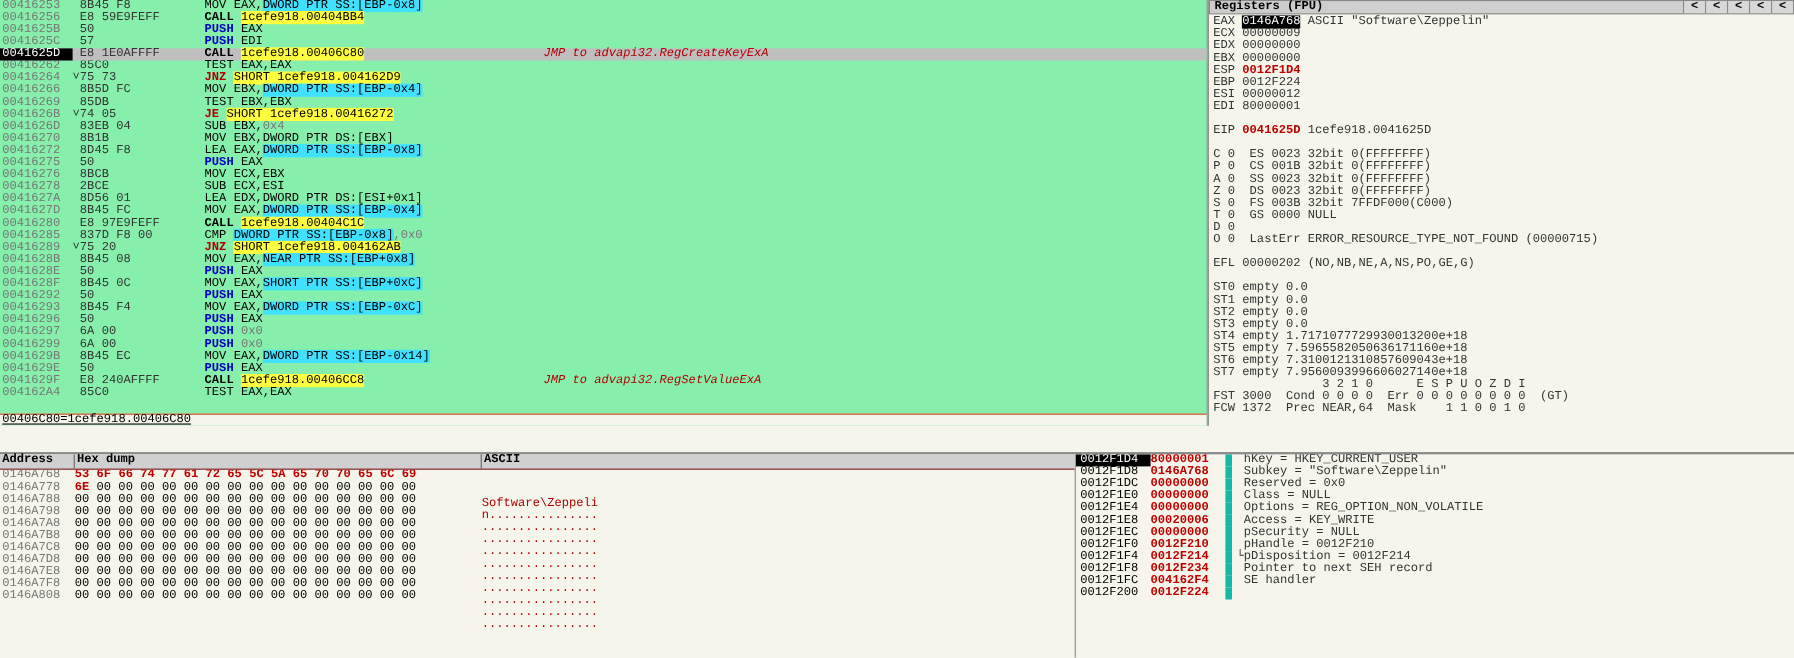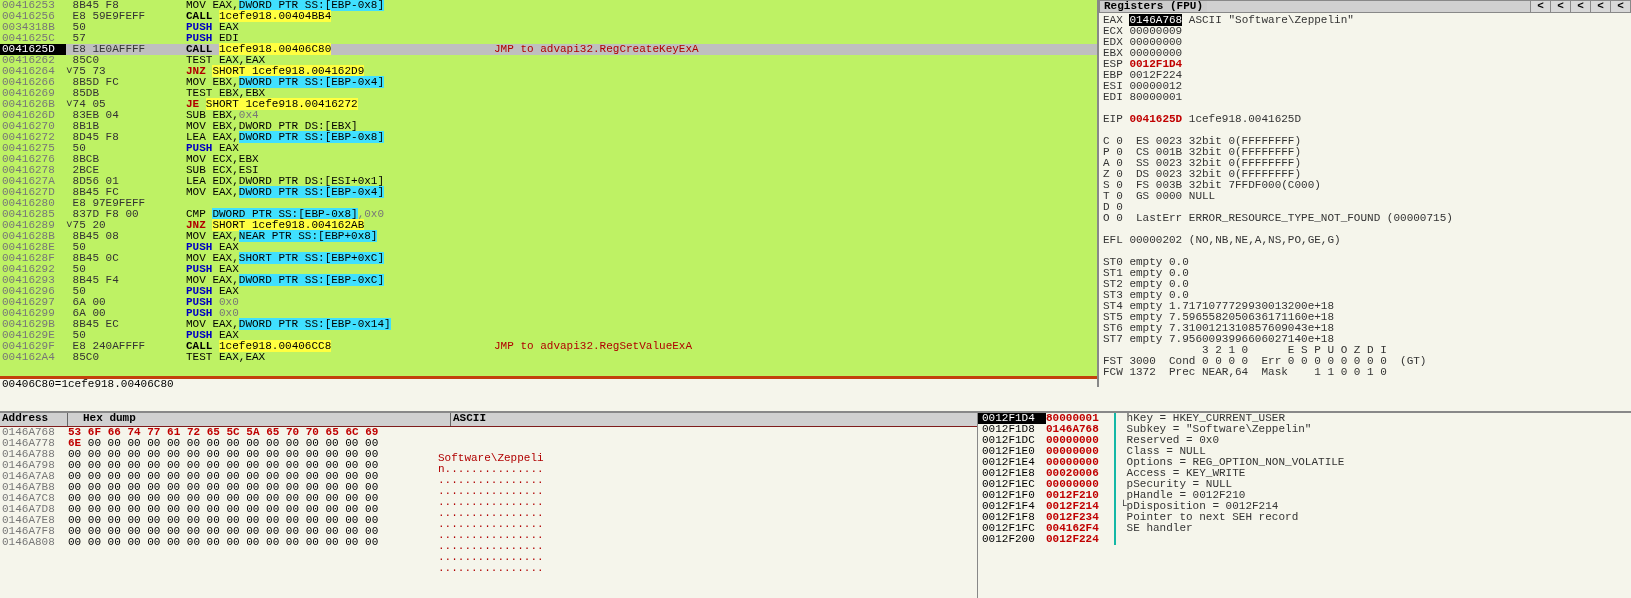--- a/index.html
+++ b/index.html
@@ -1,86 +1,86 @@
 <!DOCTYPE html>
 <html><head>
 <meta charset="utf-8">
 <style>
 * { box-sizing: border-box; margin: 0; padding: 0; }
 body { font-family: 'Courier New', monospace; font-size: 11px; background: #f5f5eb; width: 1631px; height: 598px; overflow: hidden; line-height: 1.0; }
 .top-area { display: flex; height: 387px; }
-.disasm-pane { width: 1098px; border-right: 1px solid #888; background: #bef264; position: relative; overflow: hidden; }
+.disasm-pane { width: 1098px; border-right: 1px solid #888; background: #86efac; position: relative; overflow: hidden; }
 .disasm-content { height: 376px; overflow: hidden; }
 .disasm-row { display: flex; height: 11px; white-space: pre; }
 .col-addr { width: 66px; color: #777; padding-left: 2px; }
 .col-bytes { width: 120px; color: #333; }
 .col-asm { flex: 1; color: #000; position: relative; }
-.col-hint { width: 480px; color: #b00000; padding-left: 4px; display: inline-block; }
+.col-hint { width: 480px; color: #b00000; padding-left: 4px; display: inline-block; font-style: italic; }
 .row-selected .col-addr { background: #000; color: #fff; }
 .row-selected { background: #bfbfbf; }
-.disasm-status { position: absolute; bottom: 0; left: 0; right: 0; height: 11px; background: #f5f5eb; border-top: 3px solid #c2410c; padding-left: 2px; text-decoration: underline; }
+.disasm-status { position: absolute; bottom: 0; left: 0; right: 0; height: 11px; background: #f5f5eb; border-top: 1px solid #c2410c; padding-left: 2px; text-decoration: underline; }
 .registers-pane { flex: 1; border-left: 1px solid #888; background: #f5f5eb; position: relative; }
 .reg-title { background: #d0d0d0; border: 1px solid #888; display: flex; height: 13px; }
 .reg-title-text { font-weight: bold; padding: 0 4px; background:#ccc; }
 .reg-title-arrows { margin-left: auto; display: flex; }
 .arrow-btn { width: 20px; text-align: center; border-left: 1px solid #888; cursor: pointer; background:#d8d8d8; font-weight:bold;}
 .reg-body { padding: 2px 4px; white-space: pre; color: #333; line-height: 1.0; }
 .reg-row { height: 11px; }
 .red { color: #c00000; font-weight: bold; }
 .hl-addr { background: #000; color: #fff; }
 .bottom-area { display: flex; height: 211px; border-top: 2px solid #888; }
 .dump-pane { width: 978px; border-right: 1px solid #888; display: flex; flex-direction: column; }
 .dump-header { display: flex; background: #d0d0d0; border-bottom: 1px solid #7f1d1d; height: 14px; font-weight: bold; }
 .dh-addr { width: 68px; border-right: 1px solid #666; padding-left: 2px; }
-.dh-hex { width: 370px; border-right: 1px solid #666; padding-left: 2px; margin-left: 13px; }
+.dh-hex { width: 370px; border-right: 1px solid #666; padding-left: 2px; }
 .dh-ascii { flex: 1; padding-left: 2px; }
 .dump-body { flex: 1; overflow: hidden; white-space: pre; }
 .dump-row { display: flex; height: 11px; }
 .dc-addr { width: 68px; color: #777; padding-left: 2px; }
 .dc-hex { width: 370px; }
 .dc-ascii { flex: 1; color: #b00000; margin-top: 26px; }
 .stack-pane { flex: 1; display: flex; flex-direction: column; }
 .stack-body { flex: 1; overflow: hidden; white-space: pre; }
 .stack-row { display: flex; height: 11px; }
 .sc-addr { width: 68px; padding-left: 4px; }
 .sc-val { width: 68px; }
-.sc-info { flex: 1; color: #333; border-left: 2px solid #14b8a6; padding-left:4px;}
+.sc-info { flex: 1; color: #333; border-left: 6px solid #14b8a6; padding-left:4px;}
 .stack-row.top .sc-addr { background: #000; color: #fff; }
 .op-push { color: #0000c0; font-weight: bold; }
 .op-jmp { color: #b00000; font-weight: bold; }
 .op-cyan { background: #40e0ff; color:#000; }
 .op-yellow { background: #ffff40; color:#000; }
 .asm-const { color: #777; }
 .gap-row { height: 24px; }
 </style>
 </head>
 <body>
 
 <div class="top-area">
   <div class="disasm-pane">
     <div class="disasm-content" id="disasmContent">
         <div class="disasm-row"><span class="col-addr">00416253</span><span class="col-bytes"> 8B45 F8</span><span class="col-asm">MOV EAX,<span class="op-cyan">DWORD PTR SS:[EBP-0x8]</span></span></div>
         <div class="disasm-row"><span class="col-addr">00416256</span><span class="col-bytes"> E8 59E9FEFF</span><span class="col-asm"><span style="font-weight:bold">CALL </span><span class="op-yellow">1cefe918.00404BB4</span></span></div>
-        <div class="disasm-row"><span class="col-addr">0034318B</span><span class="col-bytes"> 50</span><span class="col-asm"><span class="op-push">PUSH</span> EAX</span></div>
+        <div class="disasm-row"><span class="col-addr">0041625B</span><span class="col-bytes"> 50</span><span class="col-asm"><span class="op-push">PUSH</span> EAX</span></div>
         <div class="disasm-row"><span class="col-addr">0041625C</span><span class="col-bytes"> 57</span><span class="col-asm"><span class="op-push">PUSH</span> EDI</span></div>
         <div class="disasm-row row-selected" style="position: relative;"><span class="col-addr">0041625D</span><span class="col-bytes"> E8 1E0AFFFF</span><span class="col-asm"><span style="font-weight:bold">CALL </span><span class="op-yellow">1cefe918.00406C80</span></span><span class="col-hint" style="position: absolute; left: 490px;">JMP to advapi32.RegCreateKeyExA</span></div>
         <div class="disasm-row"><span class="col-addr">00416262</span><span class="col-bytes"> 85C0</span><span class="col-asm">TEST EAX,EAX</span></div>
         <div class="disasm-row"><span class="col-addr">00416264</span><span class="col-bytes">˅75 73</span><span class="col-asm"><span class="op-jmp">JNZ </span><span class="op-yellow">SHORT 1cefe918.004162D9</span></span></div>
         <div class="disasm-row"><span class="col-addr">00416266</span><span class="col-bytes"> 8B5D FC</span><span class="col-asm">MOV EBX,<span class="op-cyan">DWORD PTR SS:[EBP-0x4]</span></span></div>
         <div class="disasm-row"><span class="col-addr">00416269</span><span class="col-bytes"> 85DB</span><span class="col-asm">TEST EBX,EBX</span></div>
         <div class="disasm-row"><span class="col-addr">0041626B</span><span class="col-bytes">˅74 05</span><span class="col-asm"><span class="op-jmp">JE </span><span class="op-yellow">SHORT 1cefe918.00416272</span></span></div>
         <div class="disasm-row"><span class="col-addr">0041626D</span><span class="col-bytes"> 83EB 04</span><span class="col-asm">SUB EBX,<span class="asm-const">0x4</span></span></div>
         <div class="disasm-row"><span class="col-addr">00416270</span><span class="col-bytes"> 8B1B</span><span class="col-asm">MOV EBX,DWORD PTR DS:[EBX]</span></div>
         <div class="disasm-row"><span class="col-addr">00416272</span><span class="col-bytes"> 8D45 F8</span><span class="col-asm">LEA EAX,<span class="op-cyan">DWORD PTR SS:[EBP-0x8]</span></span></div>
         <div class="disasm-row"><span class="col-addr">00416275</span><span class="col-bytes"> 50</span><span class="col-asm"><span class="op-push">PUSH</span> EAX</span></div>
         <div class="disasm-row"><span class="col-addr">00416276</span><span class="col-bytes"> 8BCB</span><span class="col-asm">MOV ECX,EBX</span></div>
         <div class="disasm-row"><span class="col-addr">00416278</span><span class="col-bytes"> 2BCE</span><span class="col-asm">SUB ECX,ESI</span></div>
         <div class="disasm-row"><span class="col-addr">0041627A</span><span class="col-bytes"> 8D56 01</span><span class="col-asm">LEA EDX,DWORD PTR DS:[ESI+0x1]</span></div>
         <div class="disasm-row"><span class="col-addr">0041627D</span><span class="col-bytes"> 8B45 FC</span><span class="col-asm">MOV EAX,<span class="op-cyan">DWORD PTR SS:[EBP-0x4]</span></span></div>
-        <div class="disasm-row"><span class="col-addr">00416280</span><span class="col-bytes"> E8 97E9FEFF</span></div>
+        <div class="disasm-row"><span class="col-addr">00416280</span><span class="col-bytes"> E8 97E9FEFF</span><span class="col-asm"><span style="font-weight:bold">CALL </span><span class="op-yellow">1cefe918.00404C1C</span></span></div>
         <div class="disasm-row"><span class="col-addr">00416285</span><span class="col-bytes"> 837D F8 00</span><span class="col-asm">CMP <span class="op-cyan">DWORD PTR SS:[EBP-0x8]</span><span class="asm-const">,0x0</span></span></div>
         <div class="disasm-row"><span class="col-addr">00416289</span><span class="col-bytes">˅75 20</span><span class="col-asm"><span class="op-jmp">JNZ </span><span class="op-yellow">SHORT 1cefe918.004162AB</span></span></div>
         <div class="disasm-row"><span class="col-addr">0041628B</span><span class="col-bytes"> 8B45 08</span><span class="col-asm">MOV EAX,<span class="op-cyan">NEAR PTR SS:[EBP+0x8]</span></span></div>
         <div class="disasm-row"><span class="col-addr">0041628E</span><span class="col-bytes"> 50</span><span class="col-asm"><span class="op-push">PUSH</span> EAX</span></div>
         <div class="disasm-row"><span class="col-addr">0041628F</span><span class="col-bytes"> 8B45 0C</span><span class="col-asm">MOV EAX,<span class="op-cyan">SHORT PTR SS:[EBP+0xC]</span></span></div>
         <div class="disasm-row"><span class="col-addr">00416292</span><span class="col-bytes"> 50</span><span class="col-asm"><span class="op-push">PUSH</span> EAX</span></div>
         <div class="disasm-row"><span class="col-addr">00416293</span><span class="col-bytes"> 8B45 F4</span><span class="col-asm">MOV EAX,<span class="op-cyan">DWORD PTR SS:[EBP-0xC]</span></span></div>
         <div class="disasm-row"><span class="col-addr">00416296</span><span class="col-bytes"> 50</span><span class="col-asm"><span class="op-push">PUSH</span> EAX</span></div>
         <div class="disasm-row"><span class="col-addr">00416297</span><span class="col-bytes"> 6A 00</span><span class="col-asm"><span class="op-push">PUSH</span> <span class="asm-const">0x0</span></span></div>
         <div class="disasm-row"><span class="col-addr">00416299</span><span class="col-bytes"> 6A 00</span><span class="col-asm"><span class="op-push">PUSH</span> <span class="asm-const">0x0</span></span></div>

